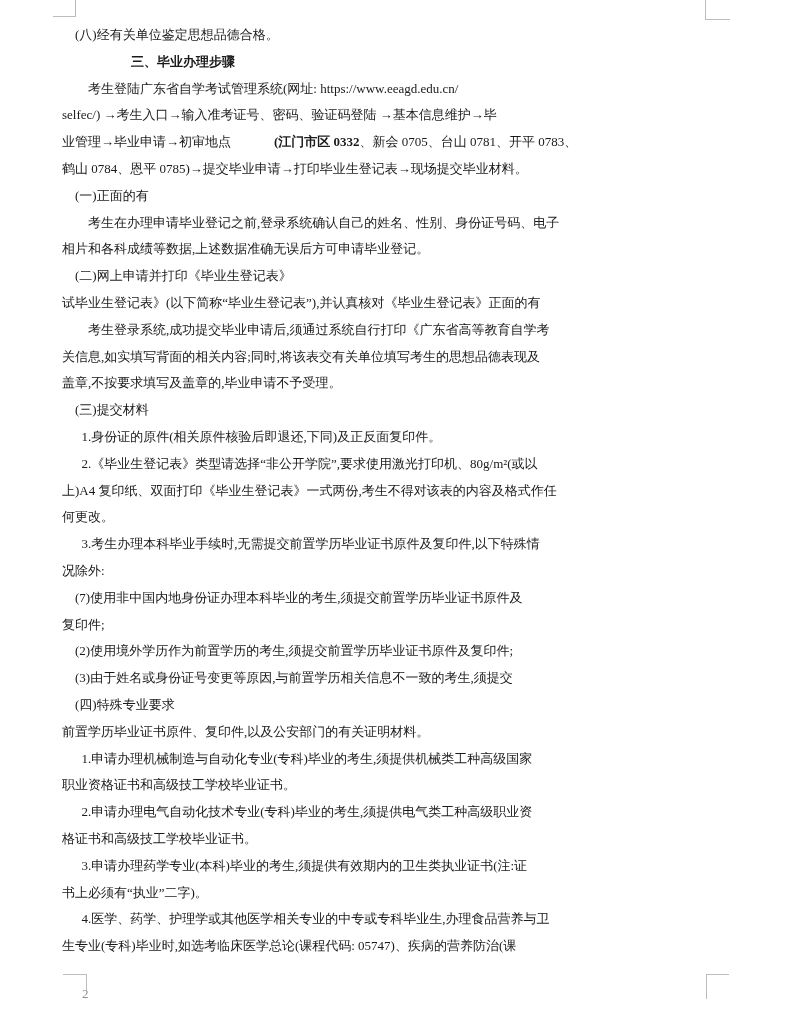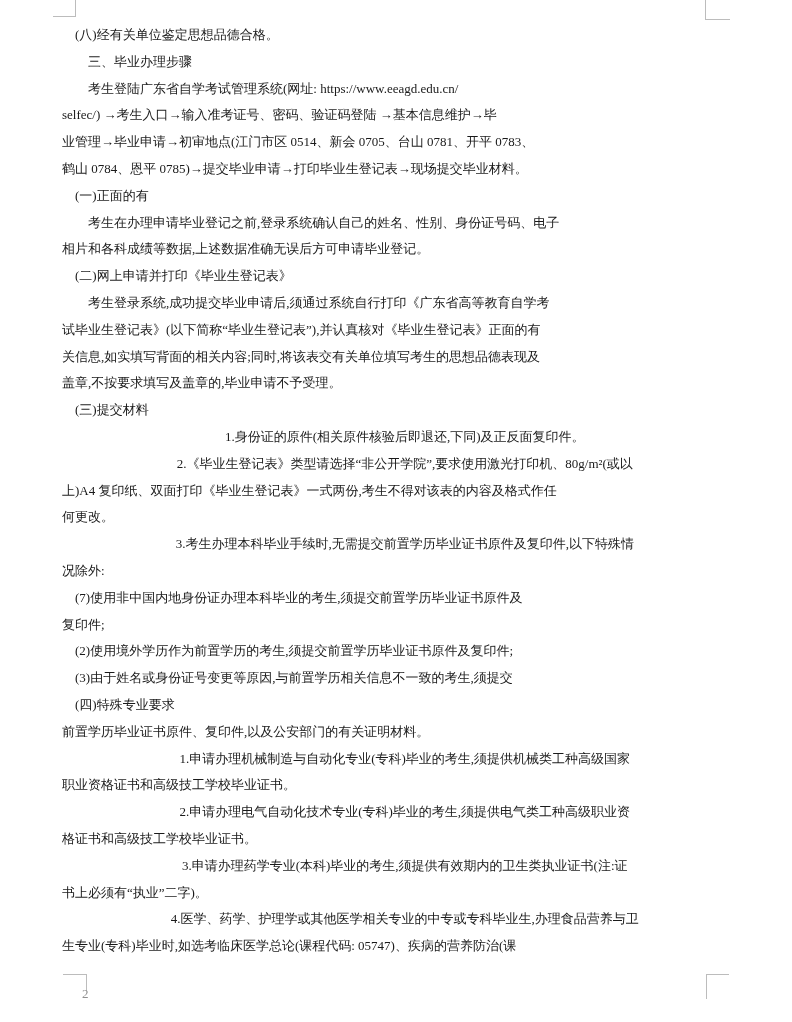--- a/index.html
+++ b/index.html
@@ -25,23 +25,23 @@
   }
   .ln {
     height: 26.8px;
     line-height: 26.8px;
     font-size: 13px;
     white-space: pre;
     color: #1a1a1a;
   }
   .ln span { white-space: pre; }
   .ind-1 { text-indent: 1em; }
-  .ind-15 { text-indent: 1.5em; text-align: center; }
+  .ind-15 { text-indent: 1.5em; }
   .ind-2 { text-indent: 2em; }
-  .b { font-weight: normal; }
+  .b { font-weight: bold; margin-left: 43px; }
   
   .crop { position: absolute; }
   #cm-tl { left: 53px; top: 0;     width: 22px; height: 16px;
            border-right: 1px solid #bcbcbc; border-bottom: 1px solid #bcbcbc; }
   #cm-tr { left: 705px; top: 0;    width: 24px; height: 19px;
            border-left: 1px solid #bcbcbc; border-bottom: 1px solid #bcbcbc; }
   #cm-bl { left: 63px; top: 974px; width: 23px; height: 16px;
            border-right: 1px solid #bcbcbc; border-top: 1px solid #bcbcbc; }
   #cm-br { left: 706px; top: 974px; width: 22px; height: 24px;
            border-left: 1px solid #bcbcbc; border-top: 1px solid #bcbcbc; }
@@ -63,28 +63,28 @@
   <div class="crop" id="cm-tl"></div>
   <div class="crop" id="cm-tr"></div>
   <div class="crop" id="cm-bl"></div>
   <div class="crop" id="cm-br"></div>
 
   <div id="doc-body">
       <div class="ln ind-1"><span>(八)经有关单位鉴定思想品德合格。</span></div>
       <div class="ln ind-2"><span class="b">三、毕业办理步骤</span></div>
       <div class="ln ind-2"><span>考生登陆广东省自学考试管理系统(网址: https://www.eeagd.edu.cn/</span></div>
       <div class="ln"><span>selfec/) →考生入口→输入准考证号、密码、验证码登陆 →基本信息维护→毕</span></div>
-      <div class="ln"><span>业管理→毕业申请→初审地点</span><span class="b">(江门市区 0514</span><span>、新会 0705、台山 0781、开平 0783、</span></div>
+      <div class="ln"><span>业管理→毕业申请→初审地点</span><span class="b">(江门市区 0332</span><span>、新会 0705、台山 0781、开平 0783、</span></div>
       <div class="ln"><span>鹤山 0784、恩平 0785)→提交毕业申请→打印毕业生登记表→现场提交毕业材料。</span></div>
       <div class="ln ind-1"><span>(一)正面的有</span></div>
       <div class="ln ind-2"><span>考生在办理申请毕业登记之前,登录系统确认自己的姓名、性别、身份证号码、电子</span></div>
       <div class="ln"><span>相片和各科成绩等数据,上述数据准确无误后方可申请毕业登记。</span></div>
       <div class="ln ind-1"><span>(二)网上申请并打印《毕业生登记表》</span></div>
+      <div class="ln"><span>试毕业生登记表》(以下简称“毕业生登记表”),并认真核对《毕业生登记表》正面的有</span></div>
       <div class="ln ind-2"><span>考生登录系统,成功提交毕业申请后,须通过系统自行打印《广东省高等教育自学考</span></div>
-      <div class="ln"><span>试毕业生登记表》(以下简称“毕业生登记表”),并认真核对《毕业生登记表》正面的有</span></div>
       <div class="ln"><span>关信息,如实填写背面的相关内容;同时,将该表交有关单位填写考生的思想品德表现及</span></div>
       <div class="ln"><span>盖章,不按要求填写及盖章的,毕业申请不予受理。</span></div>
       <div class="ln ind-1"><span>(三)提交材料</span></div>
       <div class="ln ind-15"><span>1.身份证的原件(相关原件核验后即退还,下同)及正反面复印件。</span></div>
       <div class="ln ind-15"><span>2.《毕业生登记表》类型请选择“非公开学院”,要求使用激光打印机、80g/m²(或以</span></div>
       <div class="ln"><span>上)A4 复印纸、双面打印《毕业生登记表》一式两份,考生不得对该表的内容及格式作任</span></div>
       <div class="ln"><span>何更改。</span></div>
       <div class="ln ind-15"><span>3.考生办理本科毕业手续时,无需提交前置学历毕业证书原件及复印件,以下特殊情</span></div>
       <div class="ln"><span>况除外:</span></div>
       <div class="ln ind-1"><span>(7)使用非中国内地身份证办理本科毕业的考生,须提交前置学历毕业证书原件及</span></div>

